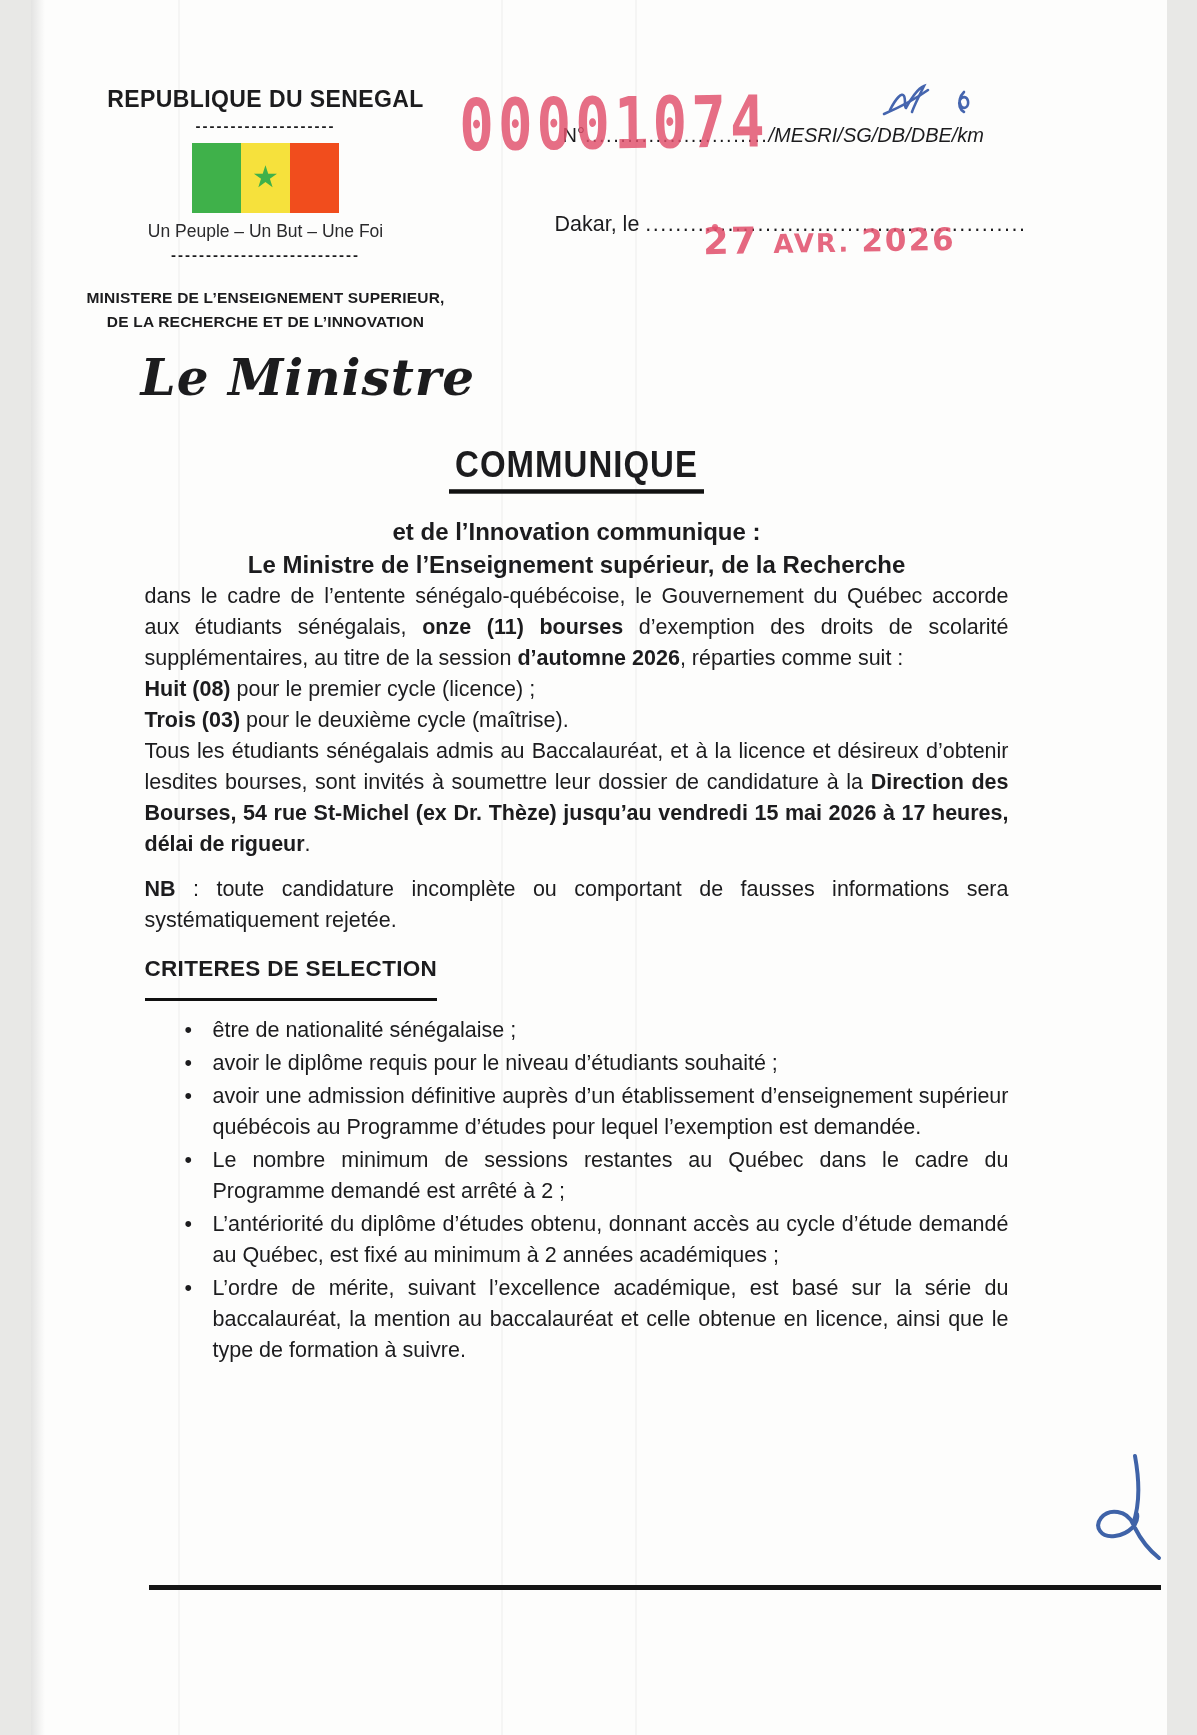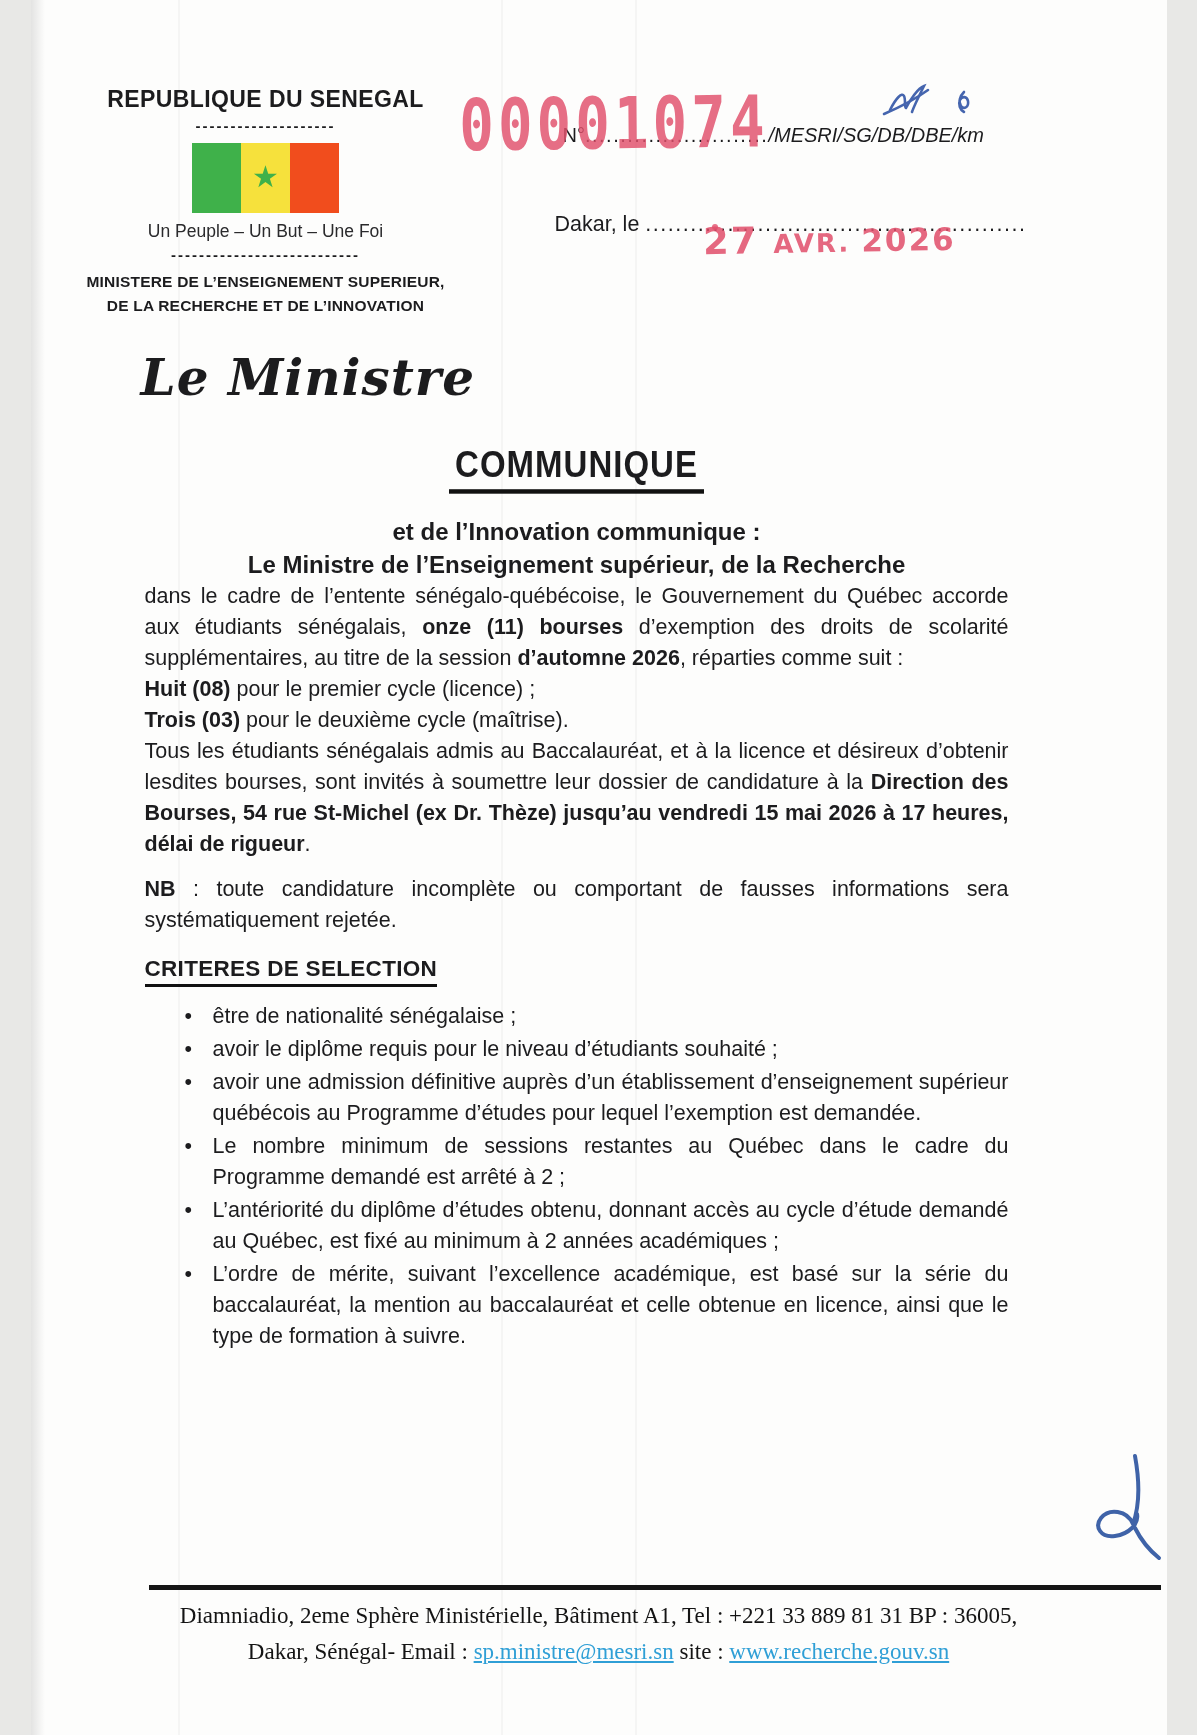--- a/index.html
+++ b/index.html
@@ -28,21 +28,21 @@
   .republic{font-weight:bold;font-size:23px;letter-spacing:0.4px;}
   .dashline{font-weight:bold;font-size:15px;letter-spacing:2px;line-height:14px;margin-top:6px;white-space:nowrap;overflow:hidden;}
   .flag{position:relative;width:148px;height:70px;margin:10px auto 0 auto;display:flex;}
   .flag .band{flex:1 1 0;}
   .band.green{background:var(--flag-green);}
   .band.yellow{background:var(--flag-yellow);}
   .band.red{background:var(--flag-red);}
   .flag .star{position:absolute;left:50%;top:50%;transform:translate(-50%,-54%);
     color:var(--flag-green);font-size:30px;line-height:1;font-family:"DejaVu Sans",sans-serif;}
   .motto{font-size:17.5px;margin-top:8px;color:#2a2a2c;}
-  .ministry{font-weight:bold;font-size:15.5px;line-height:24px;margin-top:8px;letter-spacing:0.2px;}
+  .ministry{font-weight:bold;font-size:15.5px;line-height:24px;margin-top:24px;letter-spacing:0.2px;}
 
   
   .stamp-number{
     position:absolute;left:428px;top:84px;
     font-family:"DejaVu Sans Mono","Liberation Mono",monospace;
     font-weight:bold;font-size:70px;letter-spacing:5px;
     color:var(--stamp-red);opacity:0.82;
     transform:scale(0.82,1.02) rotate(-0.6deg);transform-origin:left top;
     white-space:nowrap;z-index:3;
   }
@@ -81,21 +81,21 @@
   .subtitle{font-weight:bold;font-size:24px;line-height:33px;text-align:center;margin-top:24px;}
 
   
   .para{font-size:21.5px;line-height:31px;text-align:justify;margin:0;}
   .p-first{}
   .b{font-weight:bold;}
   .nb{margin-top:14px;}
   .criteria-h-wrap{margin-top:20px;}
   .criteria-h{
     display:inline-block;font-weight:bold;font-size:22.5px;letter-spacing:0.3px;
-    border-bottom:3px solid #111;padding-bottom:2px;
+    border-bottom:3px solid #111;padding-bottom:16px;
   }
   ul.criteria{list-style:none;margin:14px 0 0 0;padding:0;}
   ul.criteria li{
     position:relative;padding-left:68px;font-size:21.5px;line-height:31px;
     text-align:justify;margin:0 0 2px 0;
   }
   ul.criteria .bullet{position:absolute;left:40px;top:0;font-size:21.5px;}
 
   
   .paraph-svg{position:absolute;left:1048px;top:1450px;}
@@ -197,20 +197,14 @@
   </div>
 
   <svg class="paraph-svg" width="110" height="115" viewBox="0 0 110 115">
     <g fill="none" stroke="#3f63a8" stroke-width="4" stroke-linecap="round">
       <path d="M56,6 C60,28 62,52 54,74 C48,60 30,58 22,68 C15,77 22,88 36,86 C50,84 60,74 58,64"></path>
       <path d="M56,78 C62,90 70,100 80,108"></path>
     </g>
   </svg>
 
   <div class="footer-rule"></div>
-  <div class="footer">
-    <div>Diamniadio, 2eme Sphère Ministérielle, Bâtiment A1, Tel : +221 33 889 81 31 BP : 36005,</div>
-    <div>
-      <span>Dakar, Sénégal- Email : </span><a href="#">sp.ministre@mesri.sn</a><span>  site : </span><a href="#">www.recherche.gouv.sn</a>
-    </div>
-  </div>
 
 </div>
 
 </body></html>

